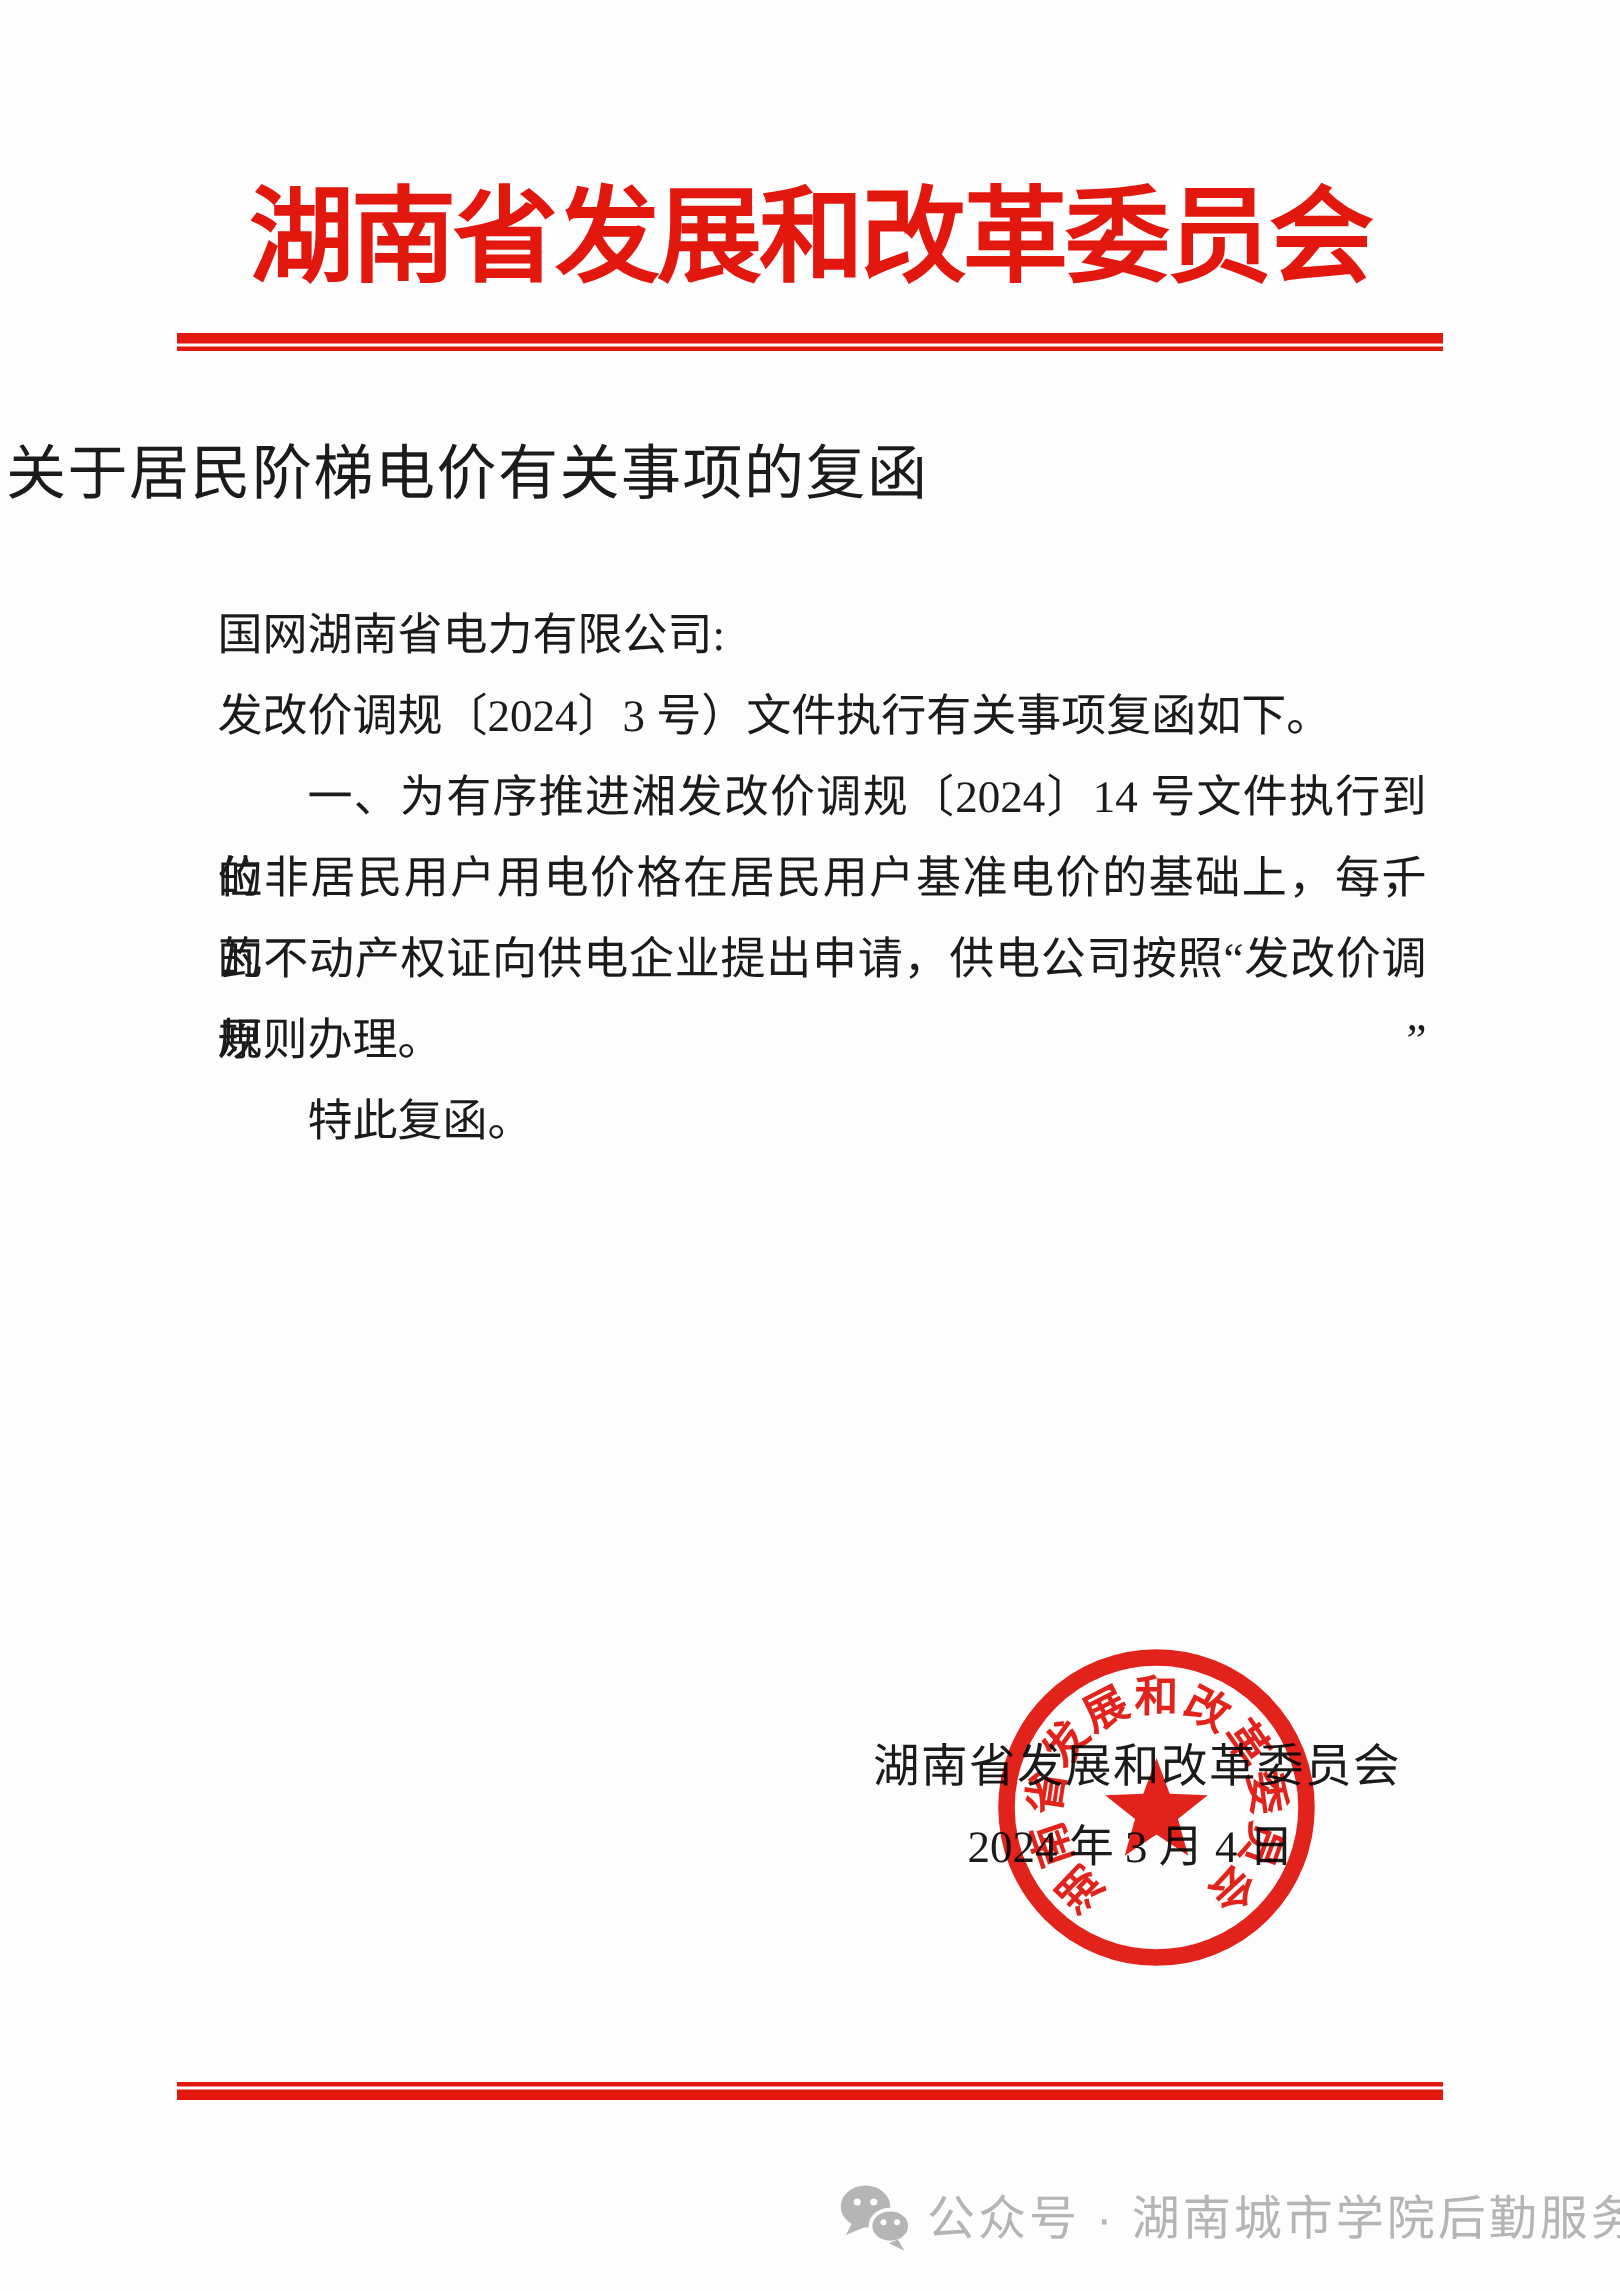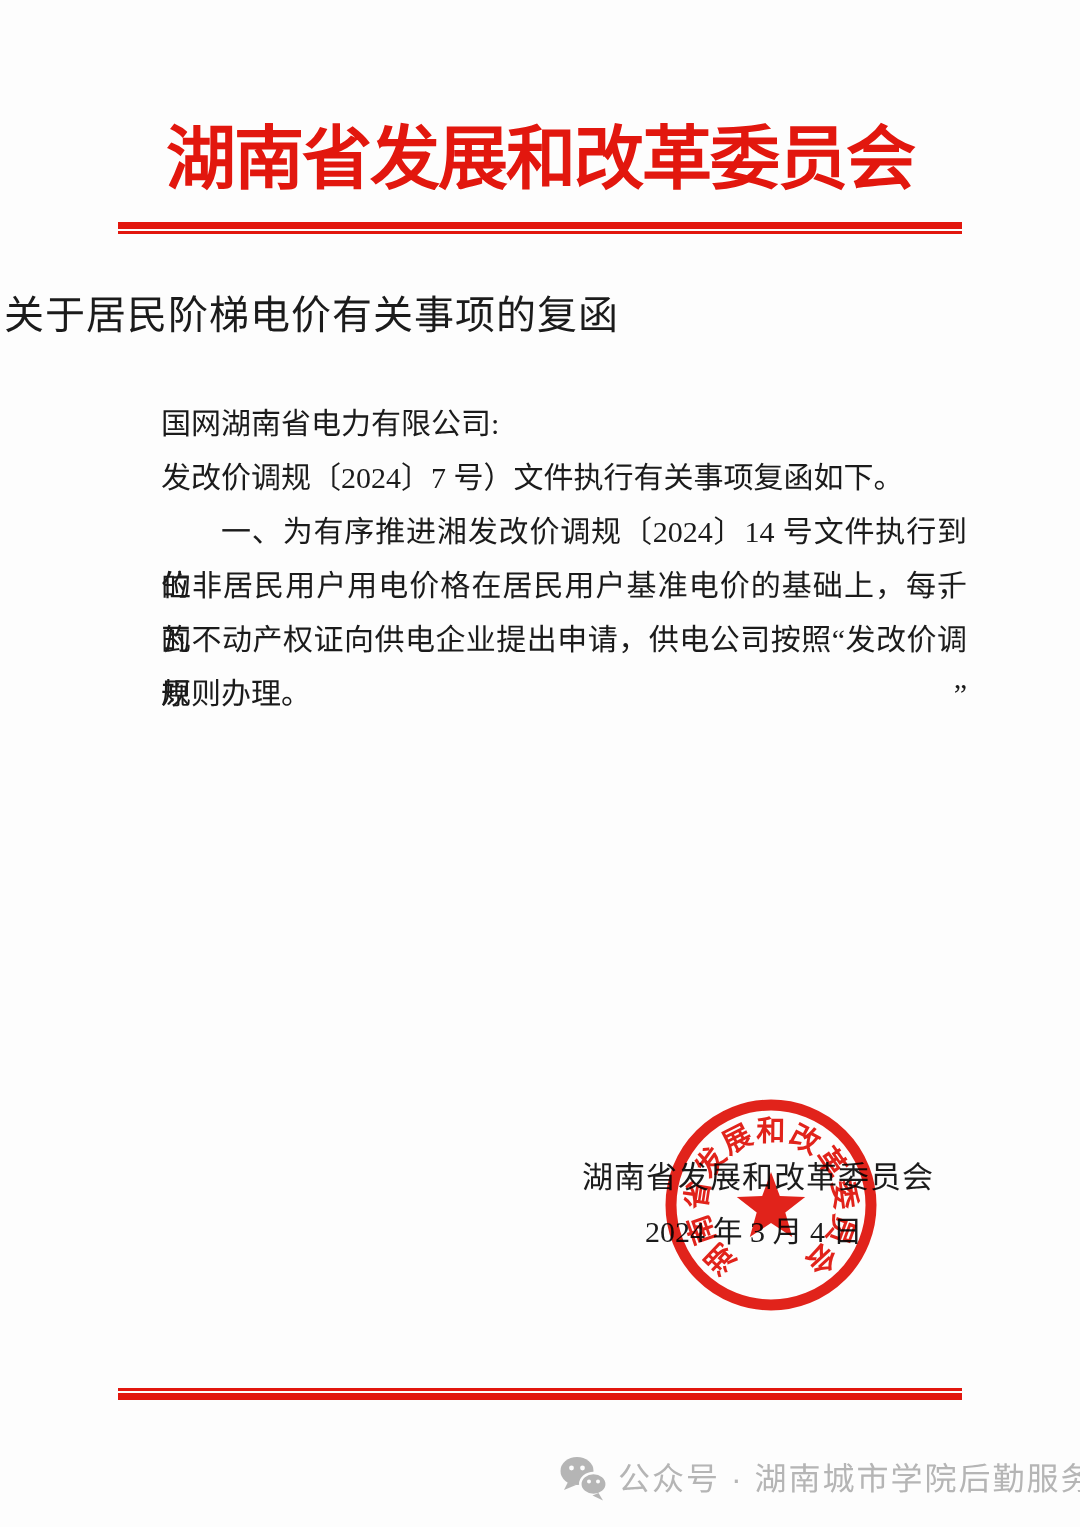--- a/index.html
+++ b/index.html
@@ -41,21 +41,21 @@
     position:absolute;top:284px;left:0;width:100%;
     margin:4px;
     font-size:40px;line-height:56px;font-weight:normal;
     letter-spacing:1px;color:var(--ink);
     white-space:nowrap;
   }
 
   
   .body-text{
     position:absolute;left:145px;top:397px;width:806px;
-    font-size:30px;color:var(--ink);margin-left:16px;
+    font-size:30px;color:var(--ink);
   }
   .line{
     height:54px;line-height:54px;
   }
   .line.indent{text-indent:2em;}
   .line.fill{text-align:justify;text-align-last:justify;}
 
   
   .signature{
     position:absolute;left:582px;top:1158px;
@@ -107,25 +107,26 @@
   <div class="rule rule-top">
     <div class="thick"></div>
     <div class="gap"></div>
     <div class="thin"></div>
   </div>
 
   <h1 class="doc-title">关于居民阶梯电价有关事项的复函</h1>
 
   <div class="body-text">
     <div class="line">国网湖南省电力有限公司:</div>
-    <div class="line">发改价调规〔2024〕7 号）文件执行有关事项复函如下。</div>
+    <div class="line">发改价调规〔2024〕3 号）文件执行有关事项复函如下。</div>
     <div class="line indent fill">一、为有序推进湘发改价调规〔2024〕14 号文件执行到位，</div>
     <div class="line fill">的非居民用户用电价格在居民用户基准电价的基础上，每千瓦</div>
     <div class="line fill">的不动产权证向供电企业提出申请，供电公司按照“发改价调规”</div>
     <div class="line">原则办理。</div>
+    <div class="line indent">特此复函。</div>
   </div>
 
   <div class="signature">湖南省发展和改革委员会</div>
   <div class="sign-date">2024 年 3 月 4 日</div>
 
   <svg class="seal" viewBox="-120 -120 240 240" xmlns="http://www.w3.org/2000/svg">
     <circle class="seal-ring" cx="0" cy="0" r="100"></circle>
     <path id="sealArc" d="M -32 55.4 A 64 64 0 1 1 32 55.4" fill="none"></path>
     <text class="seal-text">
       <textPath href="#sealArc">湖南省发展和改革委员会</textPath>

